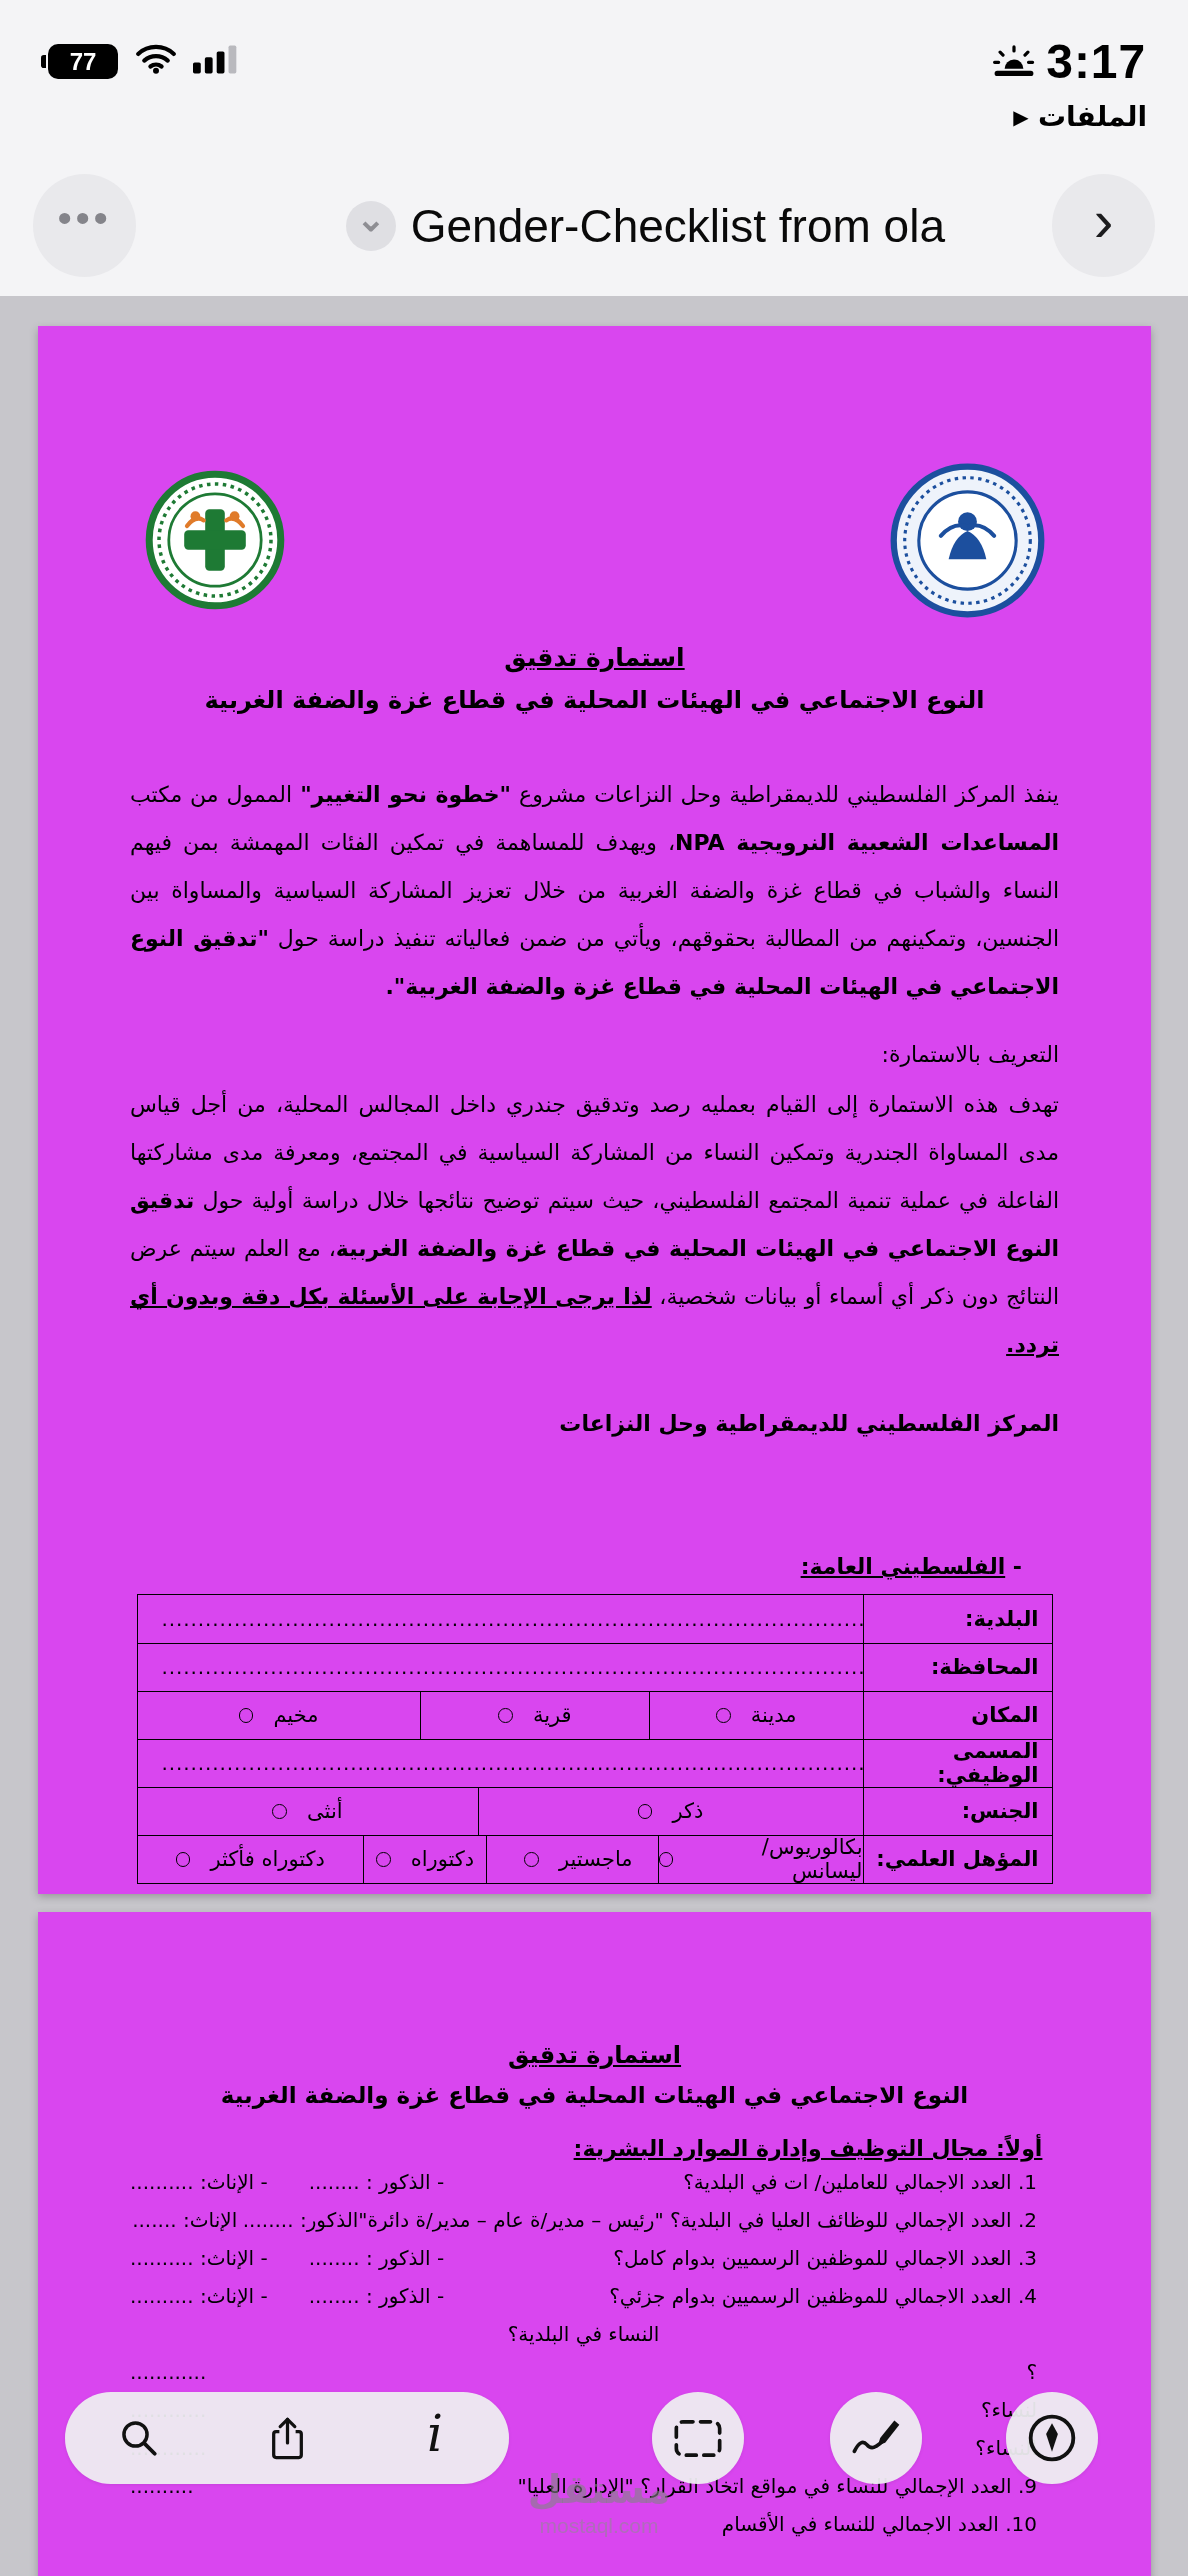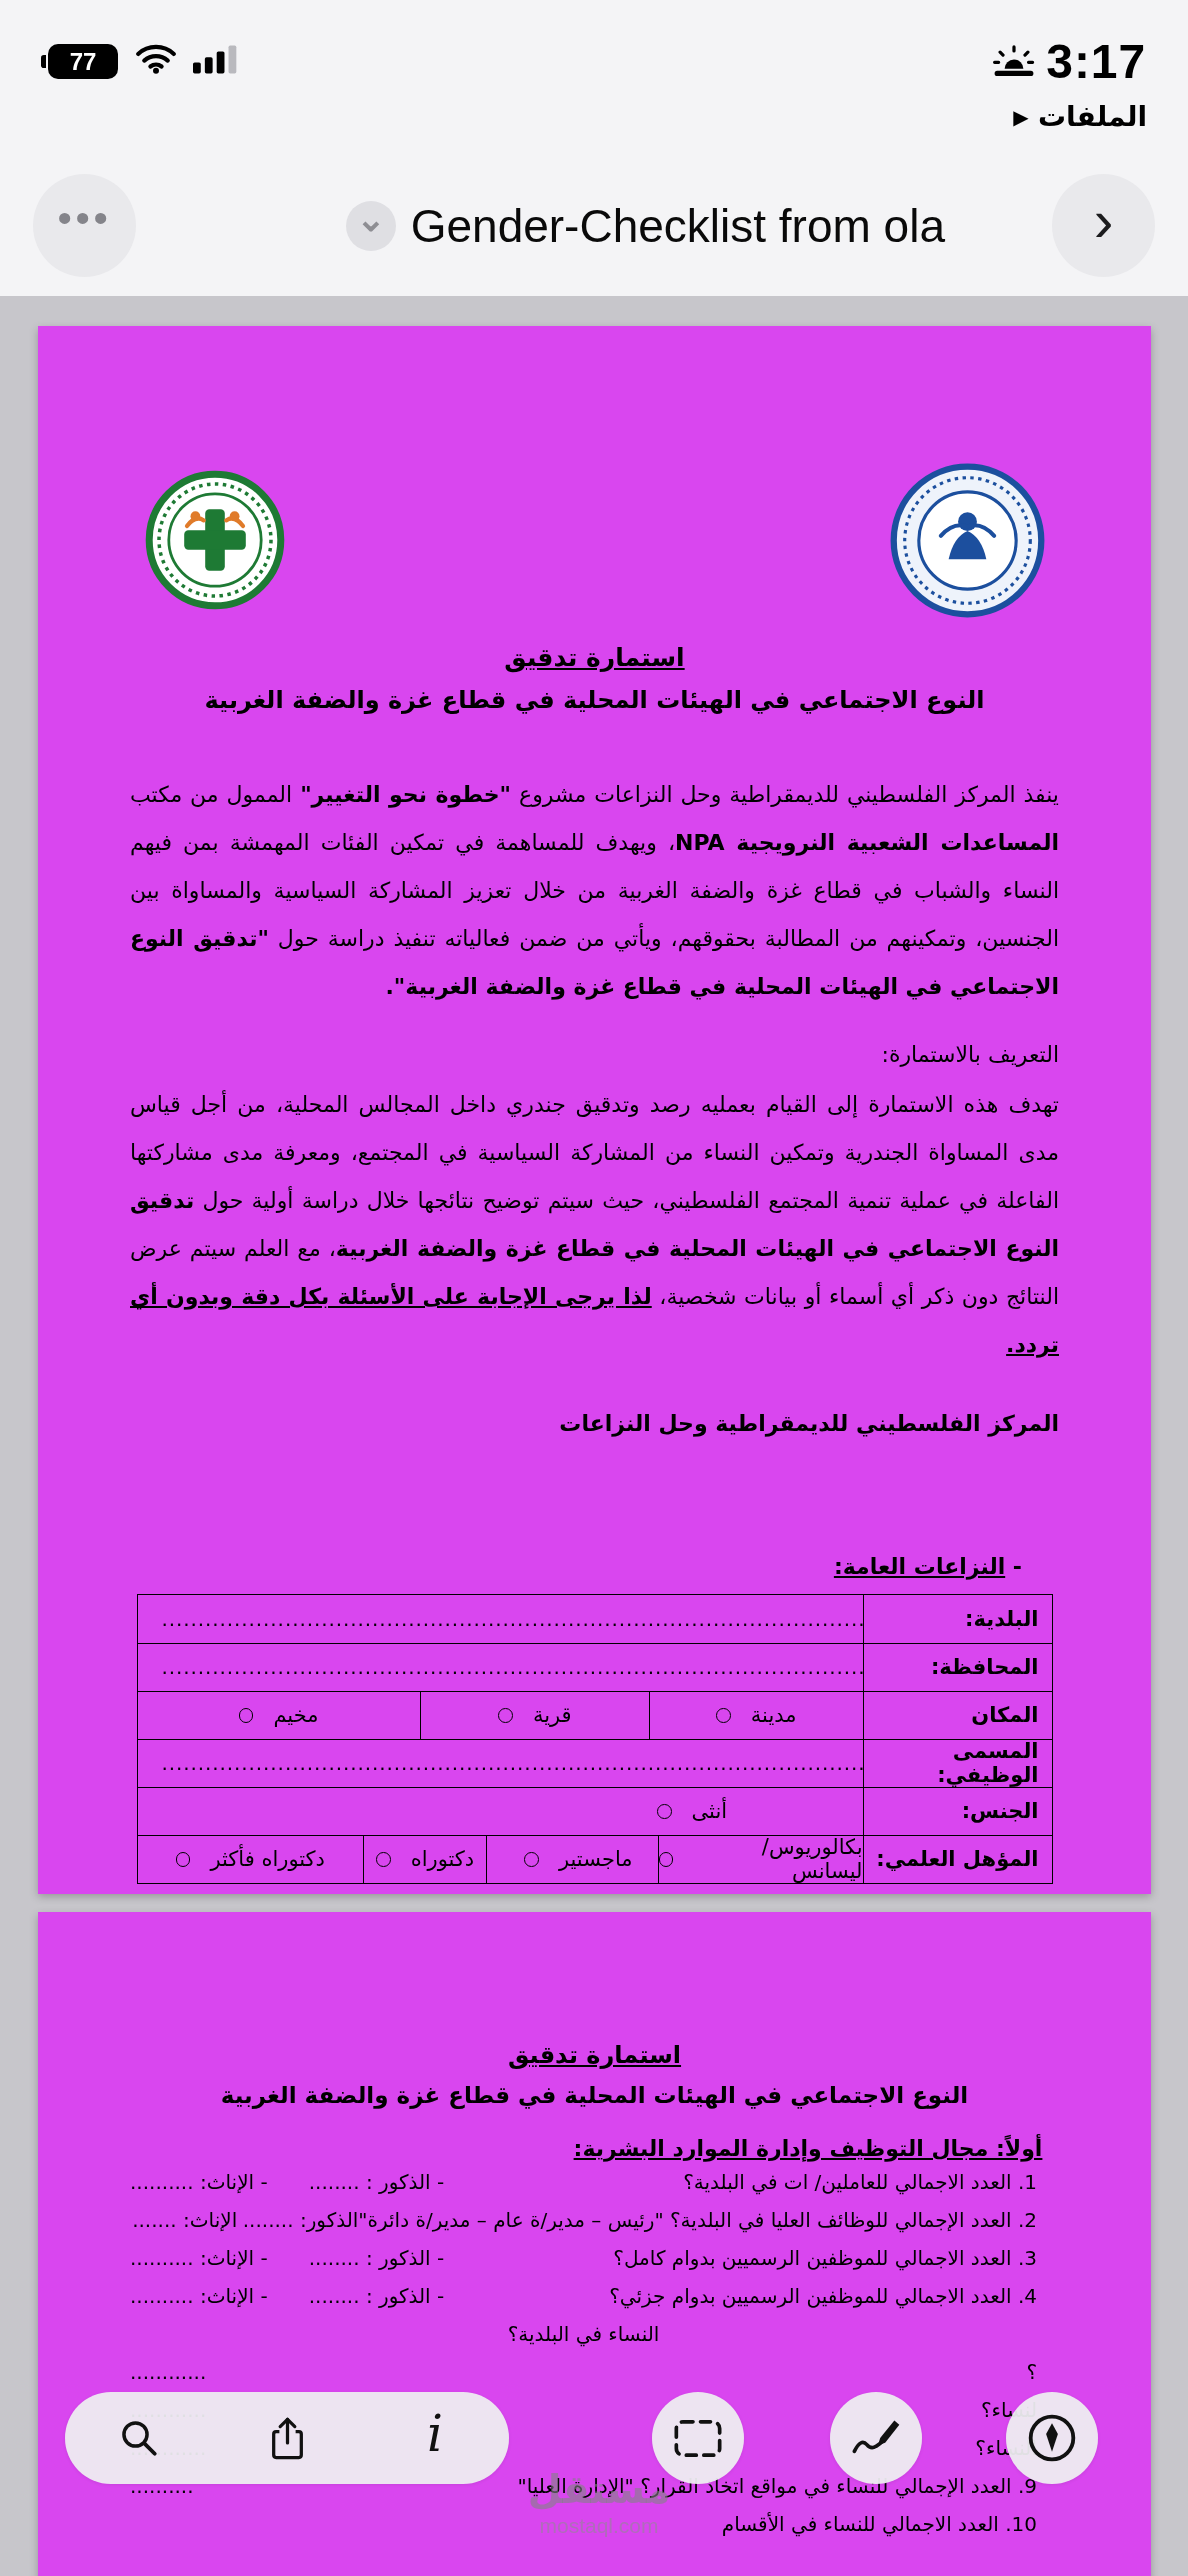--- a/index.html
+++ b/index.html
@@ -161,21 +161,21 @@
 
     <div class="para"><span>ينفذ المركز الفلسطيني للديمقراطية وحل النزاعات مشروع </span><span class="b">"خطوة نحو التغيير"</span><span> الممول من مكتب </span><span class="b">المساعدات الشعبية النرويجية NPA</span><span>، ويهدف للمساهمة في تمكين الفئات المهمشة بمن فيهم النساء والشباب في قطاع غزة والضفة الغربية من خلال تعزيز المشاركة السياسية والمساواة بين الجنسين، وتمكينهم من المطالبة بحقوقهم، ويأتي من ضمن فعالياته تنفيذ دراسة حول </span><span class="b">"تدقيق النوع الاجتماعي في الهيئات المحلية في قطاع غزة والضفة الغربية".</span></div>
 
     <div class="def-heading">التعريف بالاستمارة:</div>
     <div class="para2"><span>تهدف هذه الاستمارة إلى القيام بعمليه رصد وتدقيق جندري داخل المجالس المحلية، من أجل قياس مدى المساواة الجندرية وتمكين النساء من المشاركة السياسية في المجتمع، ومعرفة مدى مشاركتها الفاعلة في عملية تنمية المجتمع الفلسطيني، حيث سيتم توضيح نتائجها خلال دراسة أولية حول </span><span class="b">تدقيق النوع الاجتماعي في الهيئات المحلية في قطاع غزة والضفة الغربية</span><span>، مع العلم سيتم عرض النتائج دون ذكر أي أسماء أو بيانات شخصية، </span><span class="b u">لذا يرجى الإجابة على الأسئلة بكل دقة وبدون أي تردد.</span></div>
 
     <div class="org-name">المركز الفلسطيني للديمقراطية وحل النزاعات</div>
 
     <div class="gen-info">
       <span>-</span>
-      <span class="u">النزاعات العامة:</span>
+      <span class="u">الفلسطيني العامة:</span>
     </div>
 
     <div class="gtable">
         <div class="trow">
           <div class="tlabel">البلدية:</div>
           <div class="tcontent dots">...............................................................................................................................</div>
         </div>
         <div class="trow">
           <div class="tlabel">المحافظة:</div>
           <div class="tcontent dots">...............................................................................................................................</div>
@@ -197,20 +197,24 @@
             </div>
           </div>
         </div>
         <div class="trow">
           <div class="tlabel">المسمى الوظيفي:</div>
           <div class="tcontent dots">...............................................................................................................................</div>
         </div>
         <div class="trow">
           <div class="tlabel">الجنس:</div>
           <div class="tcontent">
+            <div class="topt" style="width: 386px;">
+              <span>ذكر</span>
+              <span class="radio"></span>
+            </div>
             <div class="topt" style="width: 341px;">
               <span>أنثى</span>
               <span class="radio"></span>
             </div>
           </div>
         </div>
         <div class="trow">
           <div class="tlabel">المؤهل العلمي:</div>
           <div class="tcontent">
             <div class="topt" style="width: 205px;">

